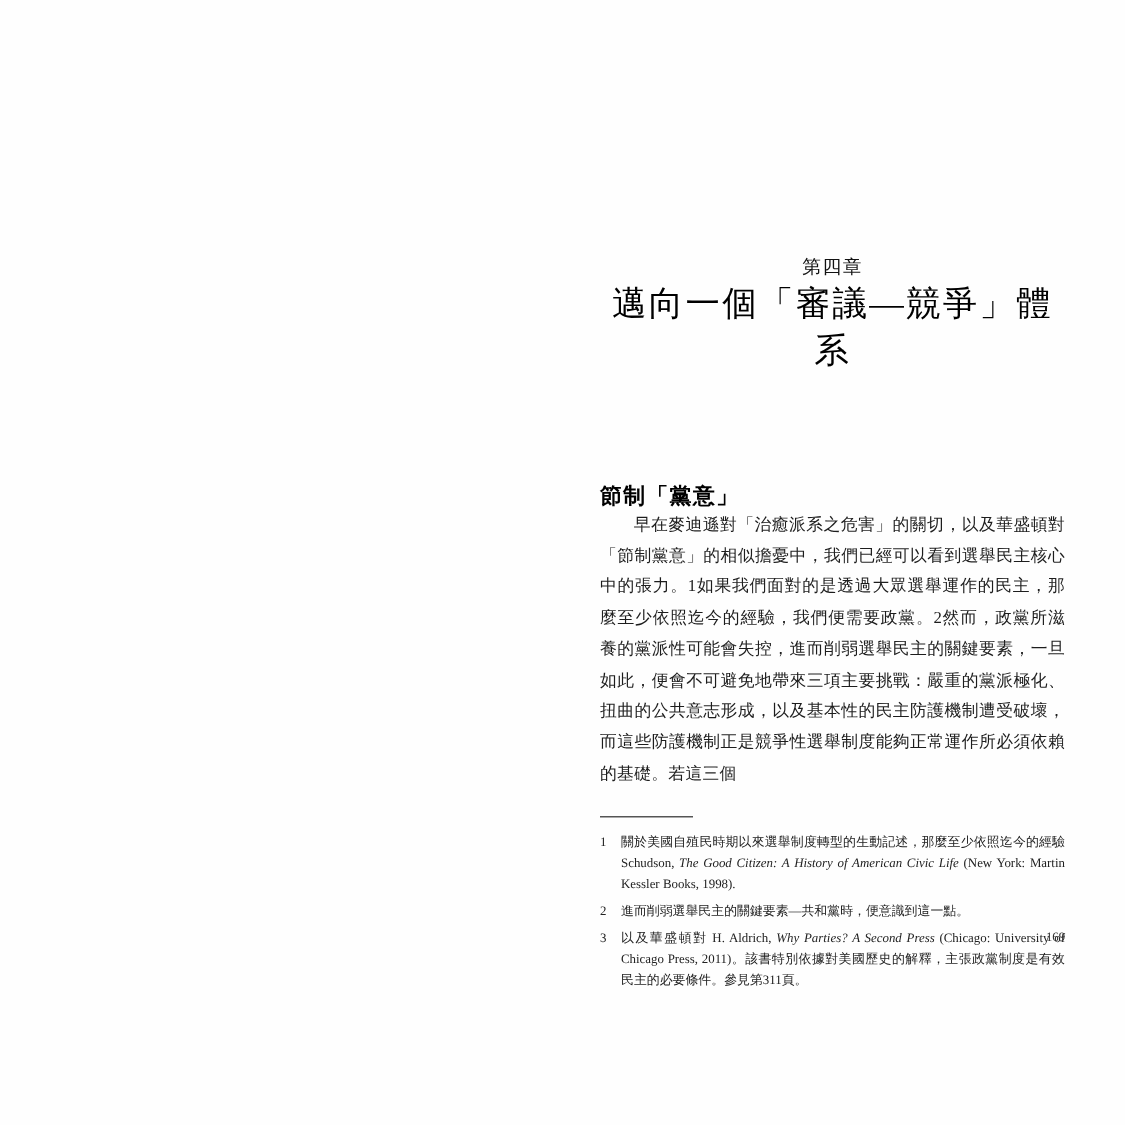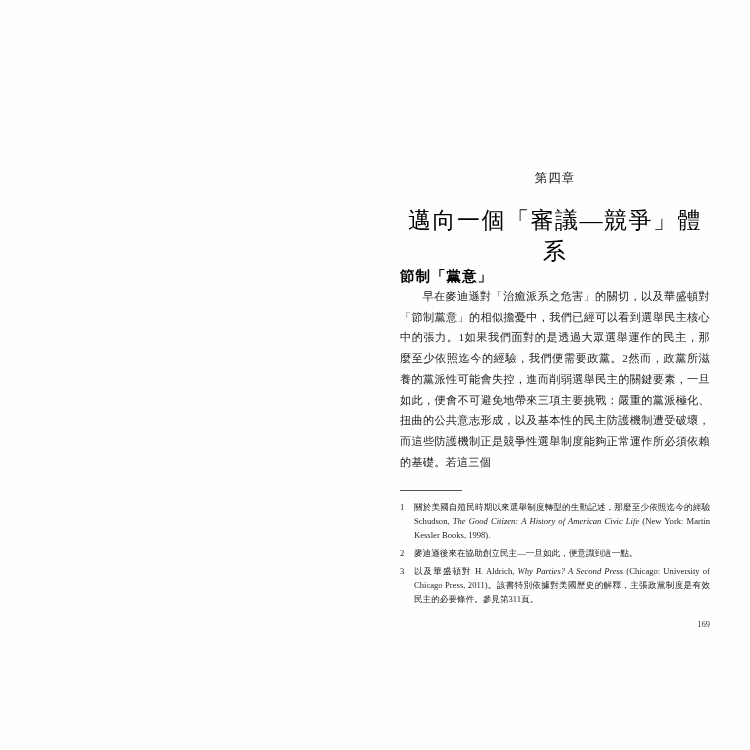--- a/index.html
+++ b/index.html
@@ -41,30 +41,30 @@
 
   .chapter-number {
     text-align: center;
     font-size: 12.5px;
     letter-spacing: 1px;
     color: #111;
     font-family: "Liberation Serif", "DejaVu Serif", serif;
   }
 
   .chapter-title {
-    margin-top: 18px;
     text-align: center;
     font-size: 23px;
     letter-spacing: 1.5px;
     color: #000;
     font-weight: normal;
     font-family: "Liberation Serif", "DejaVu Serif", serif;
   }
 
   .section-heading {
+    margin-top: 72px;
     font-size: 14.5px;
     font-weight: bold;
     letter-spacing: 1px;
     color: #000;
   }
 
   .body-text {
     font-size: 11.2px;
     line-height: 1.85;
     text-align: justify;
@@ -139,21 +139,21 @@
 
     <div class="footnotes">
 
       <div class="footnote">
         <div class="fn-num">1</div>
         <div class="fn-text"><span>關於美國自殖民時期以來選舉制度轉型的生動記述，那麼至少依照迄今的經驗 Schudson, </span><i>The Good Citizen: A History of American Civic Life</i><span> (New York: Martin Kessler Books, 1998).</span></div>
       </div>
 
       <div class="footnote">
         <div class="fn-num">2</div>
-        <div class="fn-text"><span>麥迪遜後來在協助創立民主—一旦如此，便意識到這一點。</span><i></i><span></span></div>
+        <div class="fn-text"><span>進而削弱選舉民主的關鍵要素—共和黨時，便意識到這一點。</span><i></i><span></span></div>
       </div>
 
       <div class="footnote">
         <div class="fn-num">3</div>
         <div class="fn-text"><span>以及華盛頓對 H. Aldrich, </span><i>Why Parties? A Second Press</i><span> (Chicago: University of Chicago Press, 2011)。該書特別依據對美國歷史的解釋，主張政黨制度是有效民主的必要條件。參見第311頁。</span></div>
       </div>
 
     </div>
   </div>
 

